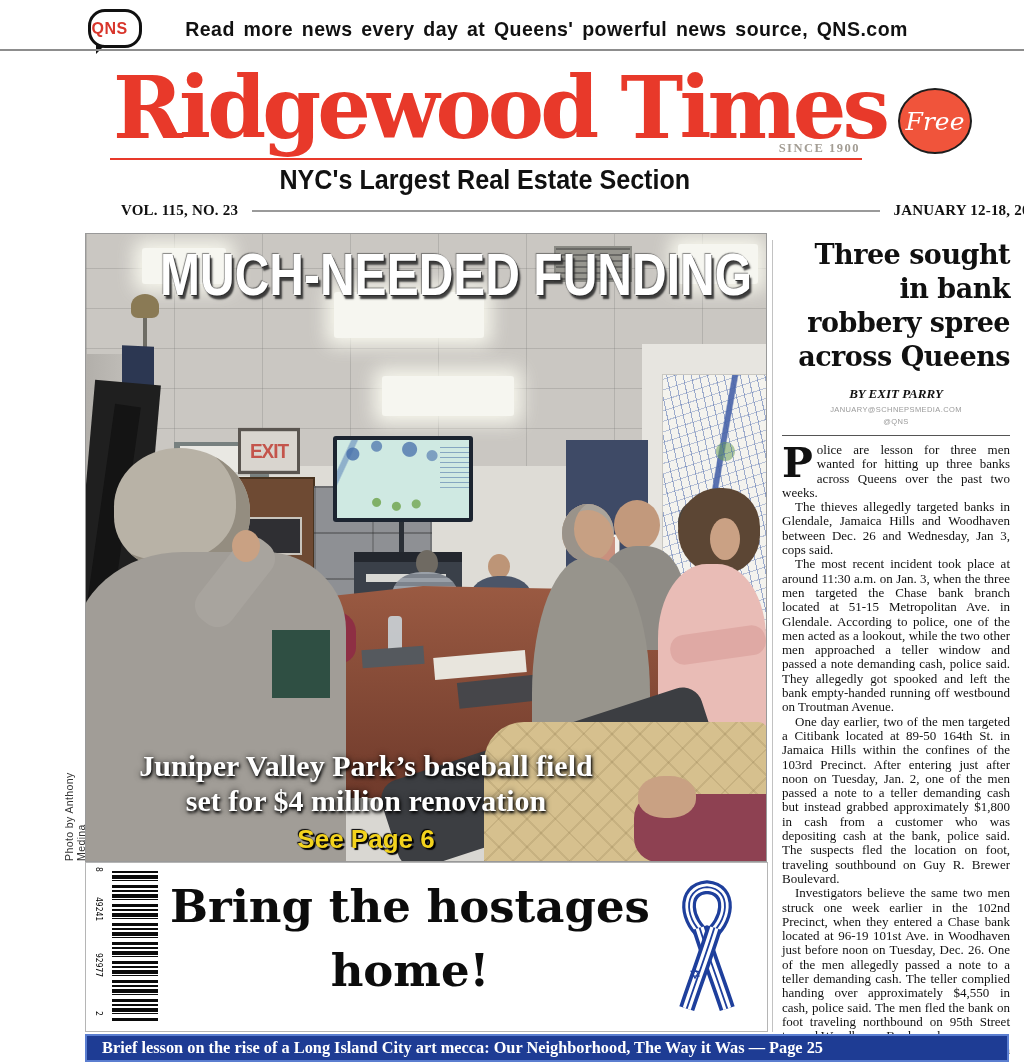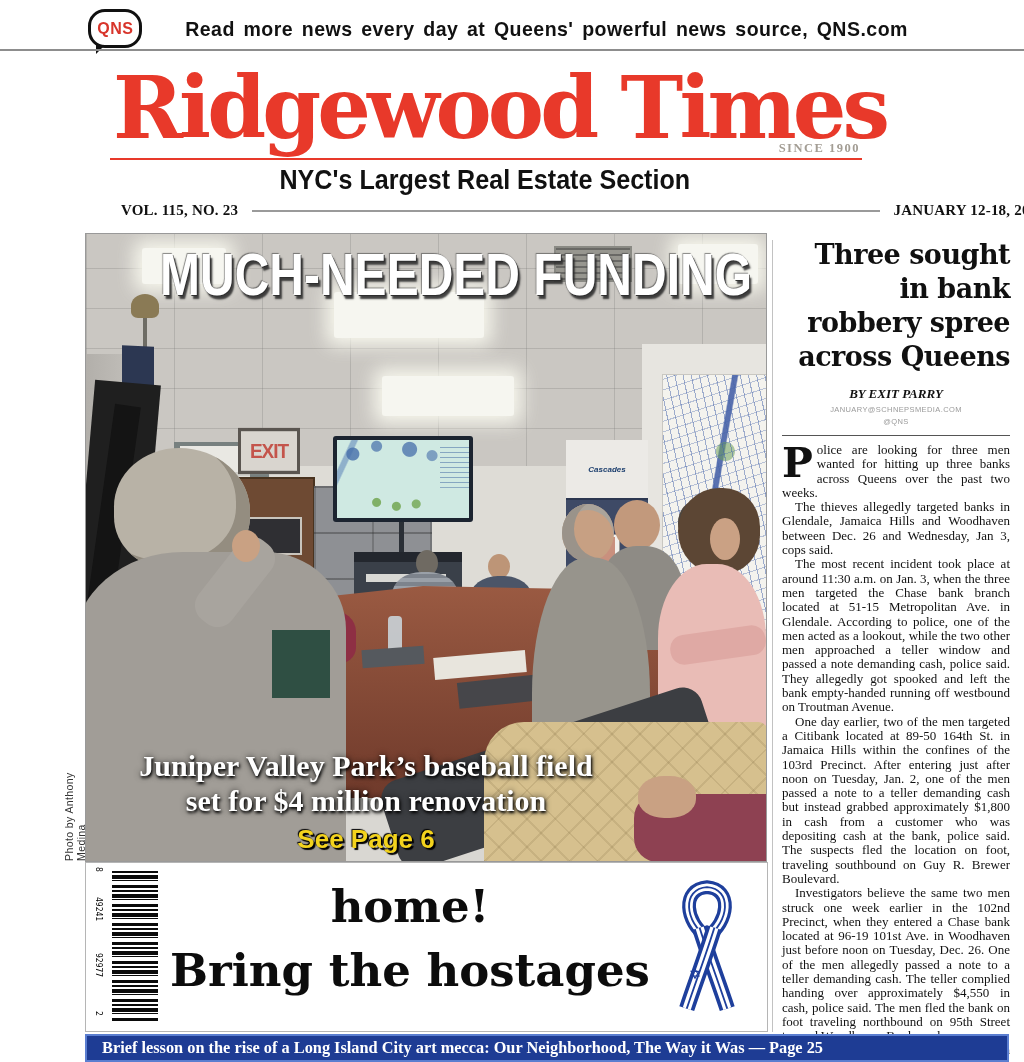--- a/index.html
+++ b/index.html
@@ -2,21 +2,21 @@
 <html><head>
 <meta charset="utf-8">
 <style>
   html,body{margin:0;padding:0;background:#e9e9e9;}
   .page{position:relative;width:1024px;height:1062px;margin:0 auto;background:#fff;overflow:hidden;
         font-family:"Liberation Serif",serif;color:#111;}
 
   
   .top-banner{position:absolute;top:9px;left:0;right:0;display:flex;justify-content:center;align-items:center;gap:16px;}
   .qns-logo{position:relative;width:48px;height:33px;border:3px solid #111;border-radius:17px;background:#fff;
-            display:flex;align-items:center;justify-content:center;font-family:"Liberation Sans",sans-serif;
+            display:flex;align-items:center;font-family:"Liberation Sans",sans-serif;
             font-weight:bold;font-size:16px;color:#d8352b;letter-spacing:.5px;}
   .qns-tail{position:absolute;left:5px;bottom:-9px;width:0;height:0;border-left:9px solid #111;border-bottom:9px solid transparent;}
   .banner-text{font-family:"Liberation Sans",sans-serif;font-weight:bold;font-size:21px;letter-spacing:.5px;
                transform:scaleX(.93);transform-origin:center;word-spacing:3px;}
   .top-rule{position:absolute;top:49px;left:0;width:1024px;height:2px;background:#8d8d8d;}
 
   
   .mast-title{position:absolute;left:113px;top:62px;font-family:"DejaVu Serif",serif;font-weight:bold;
               font-size:86px;line-height:92px;color:#e8392a;letter-spacing:-4px;transform:scaleX(.98);transform-origin:left;}
   .free-badge{position:absolute;left:898px;top:88px;width:70px;height:62px;border-radius:50%;background:#f0543b;
@@ -146,20 +146,23 @@
   <div class="top-banner">
     <div class="qns-logo">
       <span>QNS</span>
       <span class="qns-tail"></span>
     </div>
     <div class="banner-text">Read more news every day at Queens' powerful news source, QNS.com</div>
   </div>
   <div class="top-rule"></div>
 
   <div class="mast-title">Ridgewood Times</div>
+  <div class="free-badge">
+    <span>Free</span>
+  </div>
   <div class="since">SINCE 1900</div>
   <div class="red-rule"></div>
   <div class="tagline">
     <span>NYC's Largest Real Estate Section</span>
   </div>
 
   <div class="dateline">
     <span>VOL. 115, NO. 23</span>
     <span class="dateline-rule"></span>
     <span>JANUARY 12-18, 2024</span>
@@ -184,23 +187,20 @@
     </div>
     <div class="cabinets"></div>
     <div class="flag-pole"></div>
     <div class="flag-eagle"></div>
     <div class="flag-cloth"></div>
     <div class="board1"></div>
     <div class="board2"></div>
     <div class="map-poster"></div>
     <div class="thermostat"></div>
     <div class="cascades"></div>
-    <div class="cascades-top">
-      <span class="cascades-label">Cascades</span>
-    </div>
     <div class="calendar"></div>
     <div class="calendar-img"></div>
     <div class="tv">
       <div class="tv-screen"></div>
     </div>
     <div class="tv-stand"></div>
     <div class="credenza"></div>
     <div class="printer"></div>
     <div class="printer-tray"></div>
 
@@ -258,38 +258,38 @@
   <div class="photo-credit">Photo by Anthony Medina</div>
 
   <div class="col-divider"></div>
   <div class="article">
     <div class="art-headline">Three sought in bank robbery spree across Queens</div>
     <div class="byline">BY EXIT PARRY</div>
     <div class="byline-email">JANUARY@SCHNEPSMEDIA.COM</div>
     <div class="byline-email">@QNS</div>
     <div class="byline-rule"></div>
     <div class="article-body">
-      <p class="lead"><span class="dropcap">P</span><span>olice are looking for three men wanted for hitting up three banks across Queens over the past two weeks.</span></p>
+      <p class="lead"><span class="dropcap">P</span><span>olice are lesson for three men wanted for hitting up three banks across Queens over the past two weeks.</span></p>
       <p>The thieves allegedly targeted banks in Glendale, Jamaica Hills and Woodhaven between Dec. 26 and Wednesday, Jan 3, cops said.</p>
       <p>The most recent incident took place at around 11:30 a.m. on Jan. 3, when the three men targeted the Chase bank branch located at 51-15 Metropolitan Ave. in Glendale. According to police, one of the men acted as a lookout, while the two other men approached a teller window and passed a note demanding cash, police said. They allegedly got spooked and left the bank empty-handed running off westbound on Troutman Avenue.</p>
       <p>One day earlier, two of the men targeted a Citibank located at 89-50 164th St. in Jamaica Hills within the confines of the 103rd Precinct. After entering just after noon on Tuesday, Jan. 2, one of the men passed a note to a teller demanding cash but instead grabbed approximately $1,800 in cash from a customer who was depositing cash at the bank, police said. The suspects fled the location on foot, traveling southbound on Guy R. Brewer Boulevard.</p>
       <p>Investigators believe the same two men struck one week earlier in the 102nd Precinct, when they entered a Chase bank located at 96-19 101st Ave. in Woodhaven just before noon on Tuesday, Dec. 26. One of the men allegedly passed a note to a teller demanding cash. The teller complied handing over approximately $4,550 in cash, police said. The men fled the bank on foot traveling northbound on 95th Street toward Woodhaven Boulevard.</p>
       <p>There were no injuries stemming from any of the robberies.</p>
     </div>
   </div>
 
   <div class="promo">
     <div class="barcode-bars"></div>
     <span class="barcode-digit" style="top:4px;">8</span>
     <span class="barcode-digit" style="top:34px;">49241</span>
     <span class="barcode-digit" style="top:90px;">92977</span>
     <span class="barcode-digit" style="top:148px;">2</span>
     <div class="promo-message">
+      <div>Bring the hostages</div>
       <div>home!</div>
-      <div>Bring the hostages</div>
     </div>
     <div class="ribbon">
       <svg viewBox="0 0 100 150" width="92" height="156">
         <path d="M50 64 C26 48 22 12 50 10 C78 12 74 48 50 64 Z" fill="none" stroke="#1e3f9c" stroke-width="15"></path>
         <path d="M50 64 C26 48 22 12 50 10 C78 12 74 48 50 64 Z" fill="none" stroke="#ffffff" stroke-width="8"></path>
         <path d="M50 64 C26 48 22 12 50 10 C78 12 74 48 50 64 Z" fill="none" stroke="#1e3f9c" stroke-width="2"></path>
         <path d="M42 54 C52 86 62 112 72 142" fill="none" stroke="#1e3f9c" stroke-width="17"></path>
         <path d="M42 54 C52 86 62 112 72 142" fill="none" stroke="#ffffff" stroke-width="9"></path>
         <path d="M42 54 C52 86 62 112 72 142" fill="none" stroke="#1e3f9c" stroke-width="2"></path>
         <path d="M58 54 C48 86 38 112 28 142" fill="none" stroke="#1e3f9c" stroke-width="17"></path>

